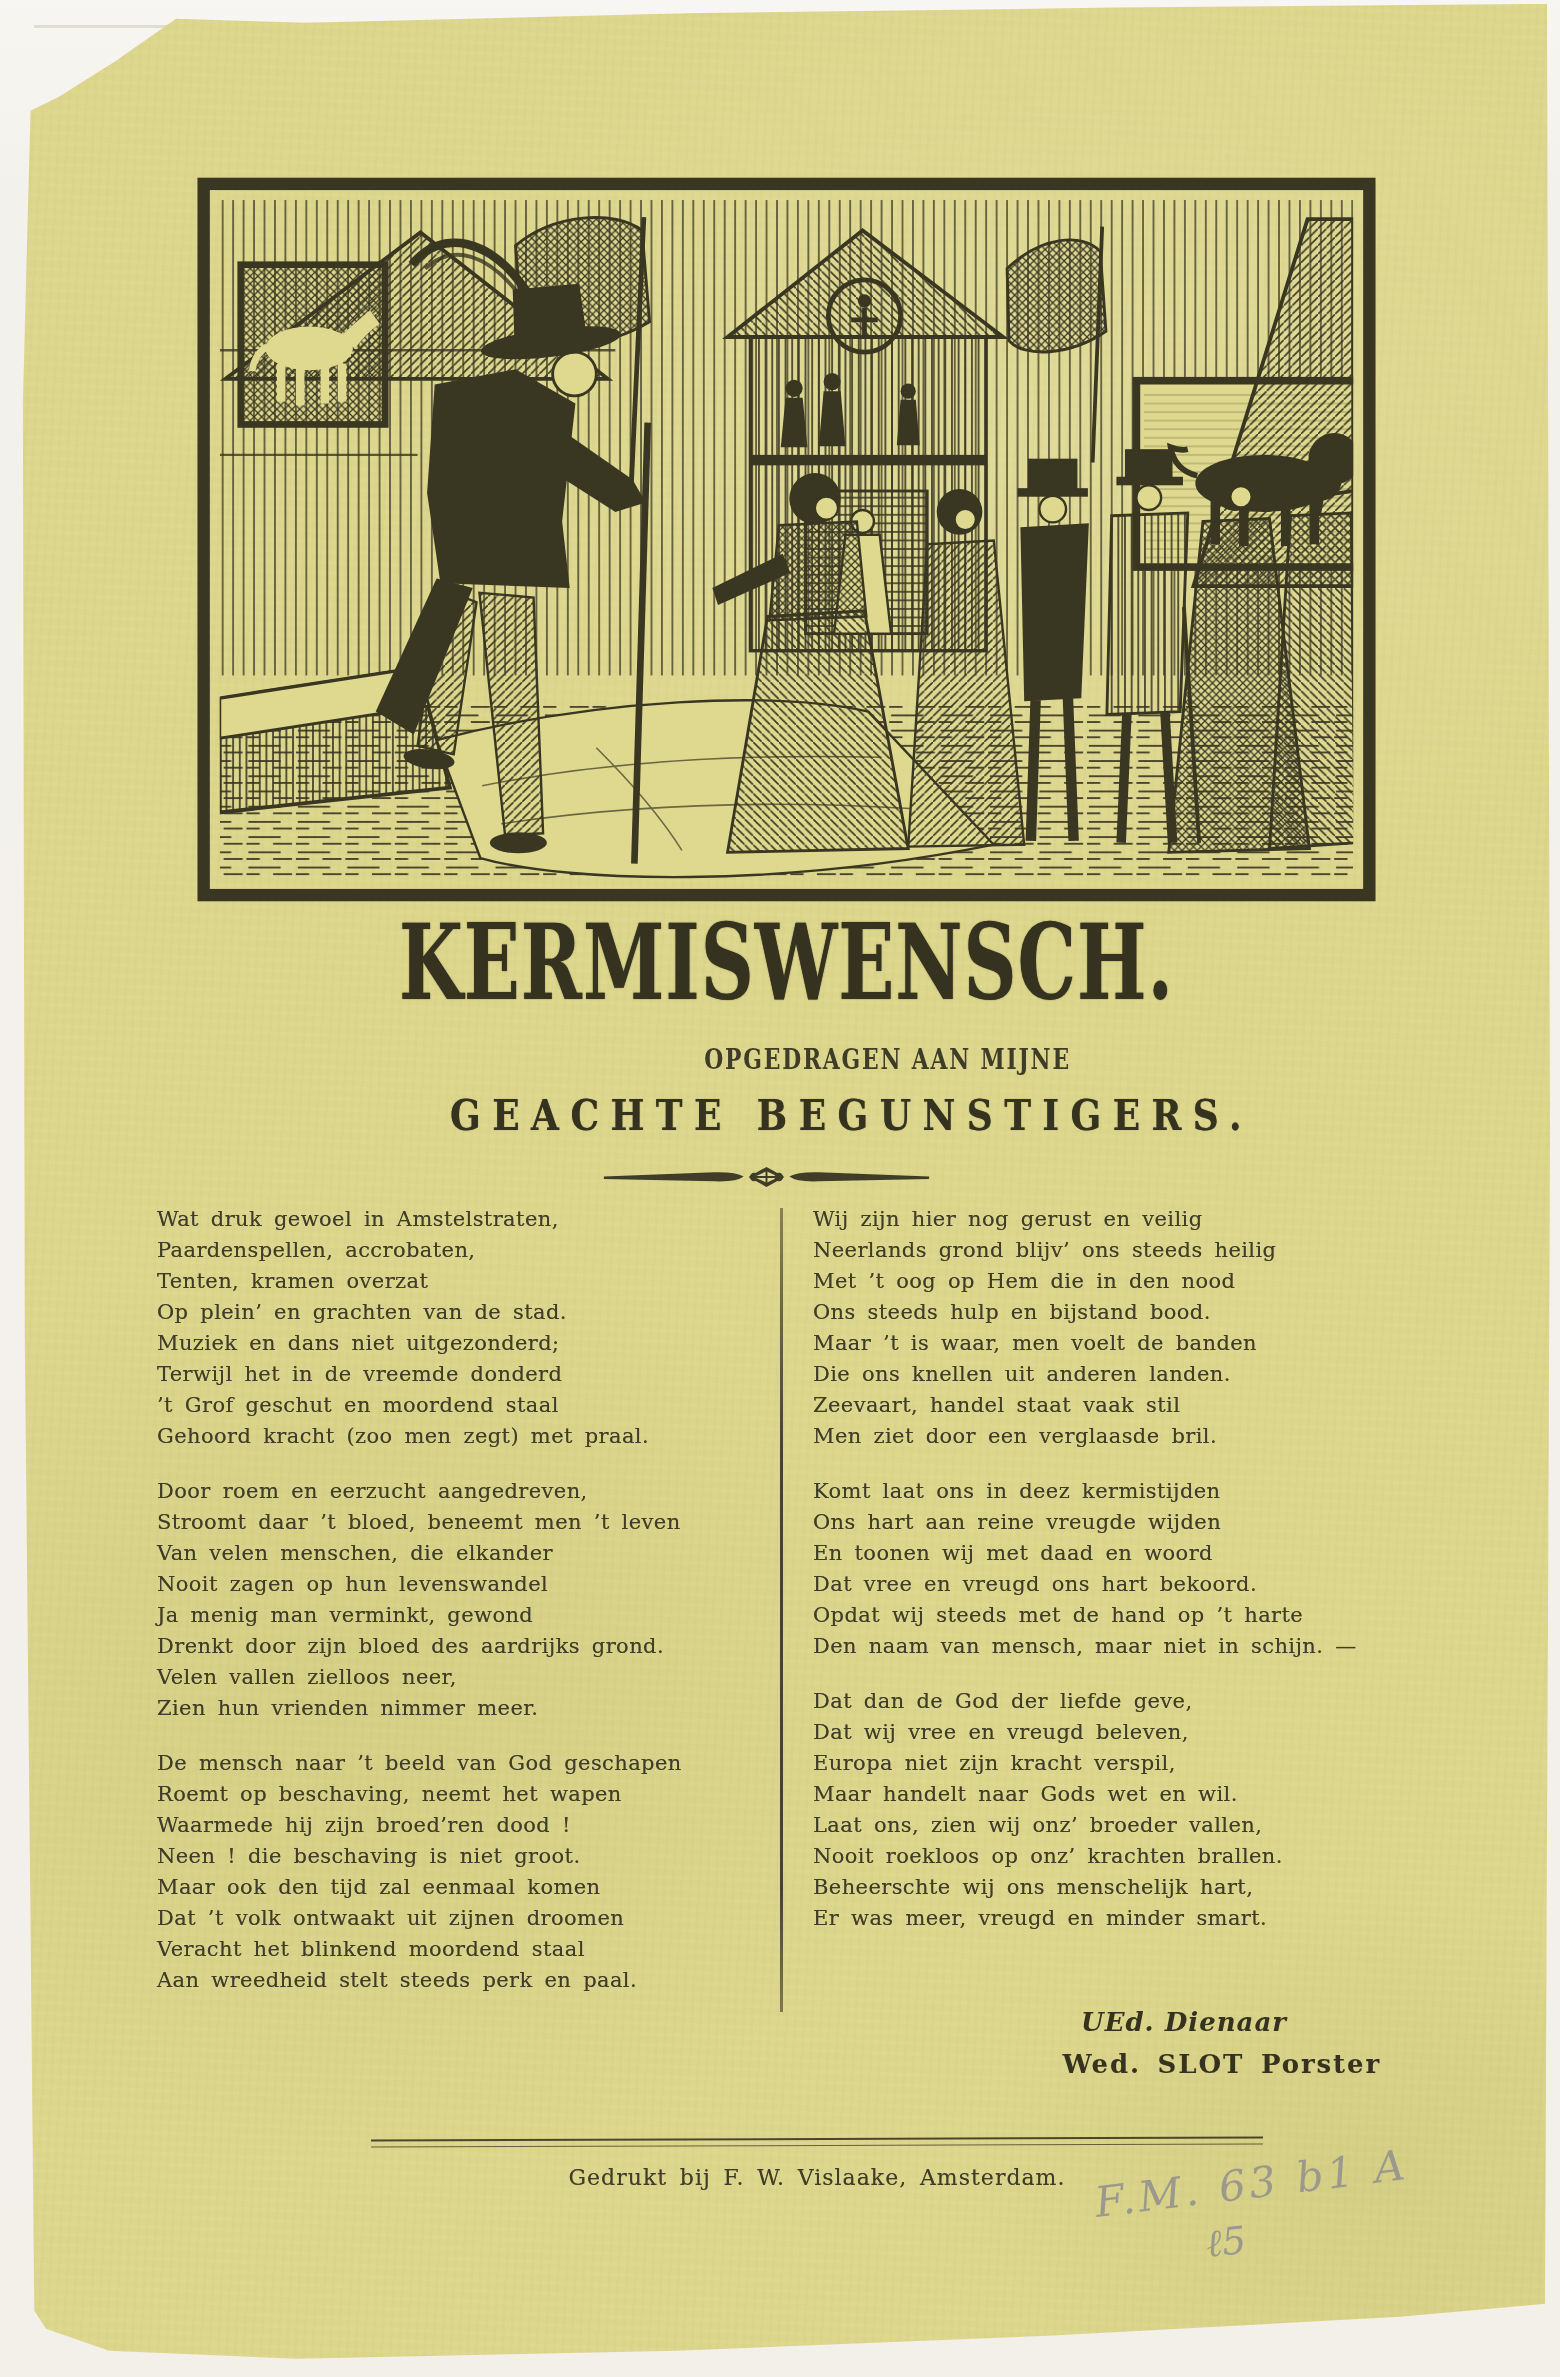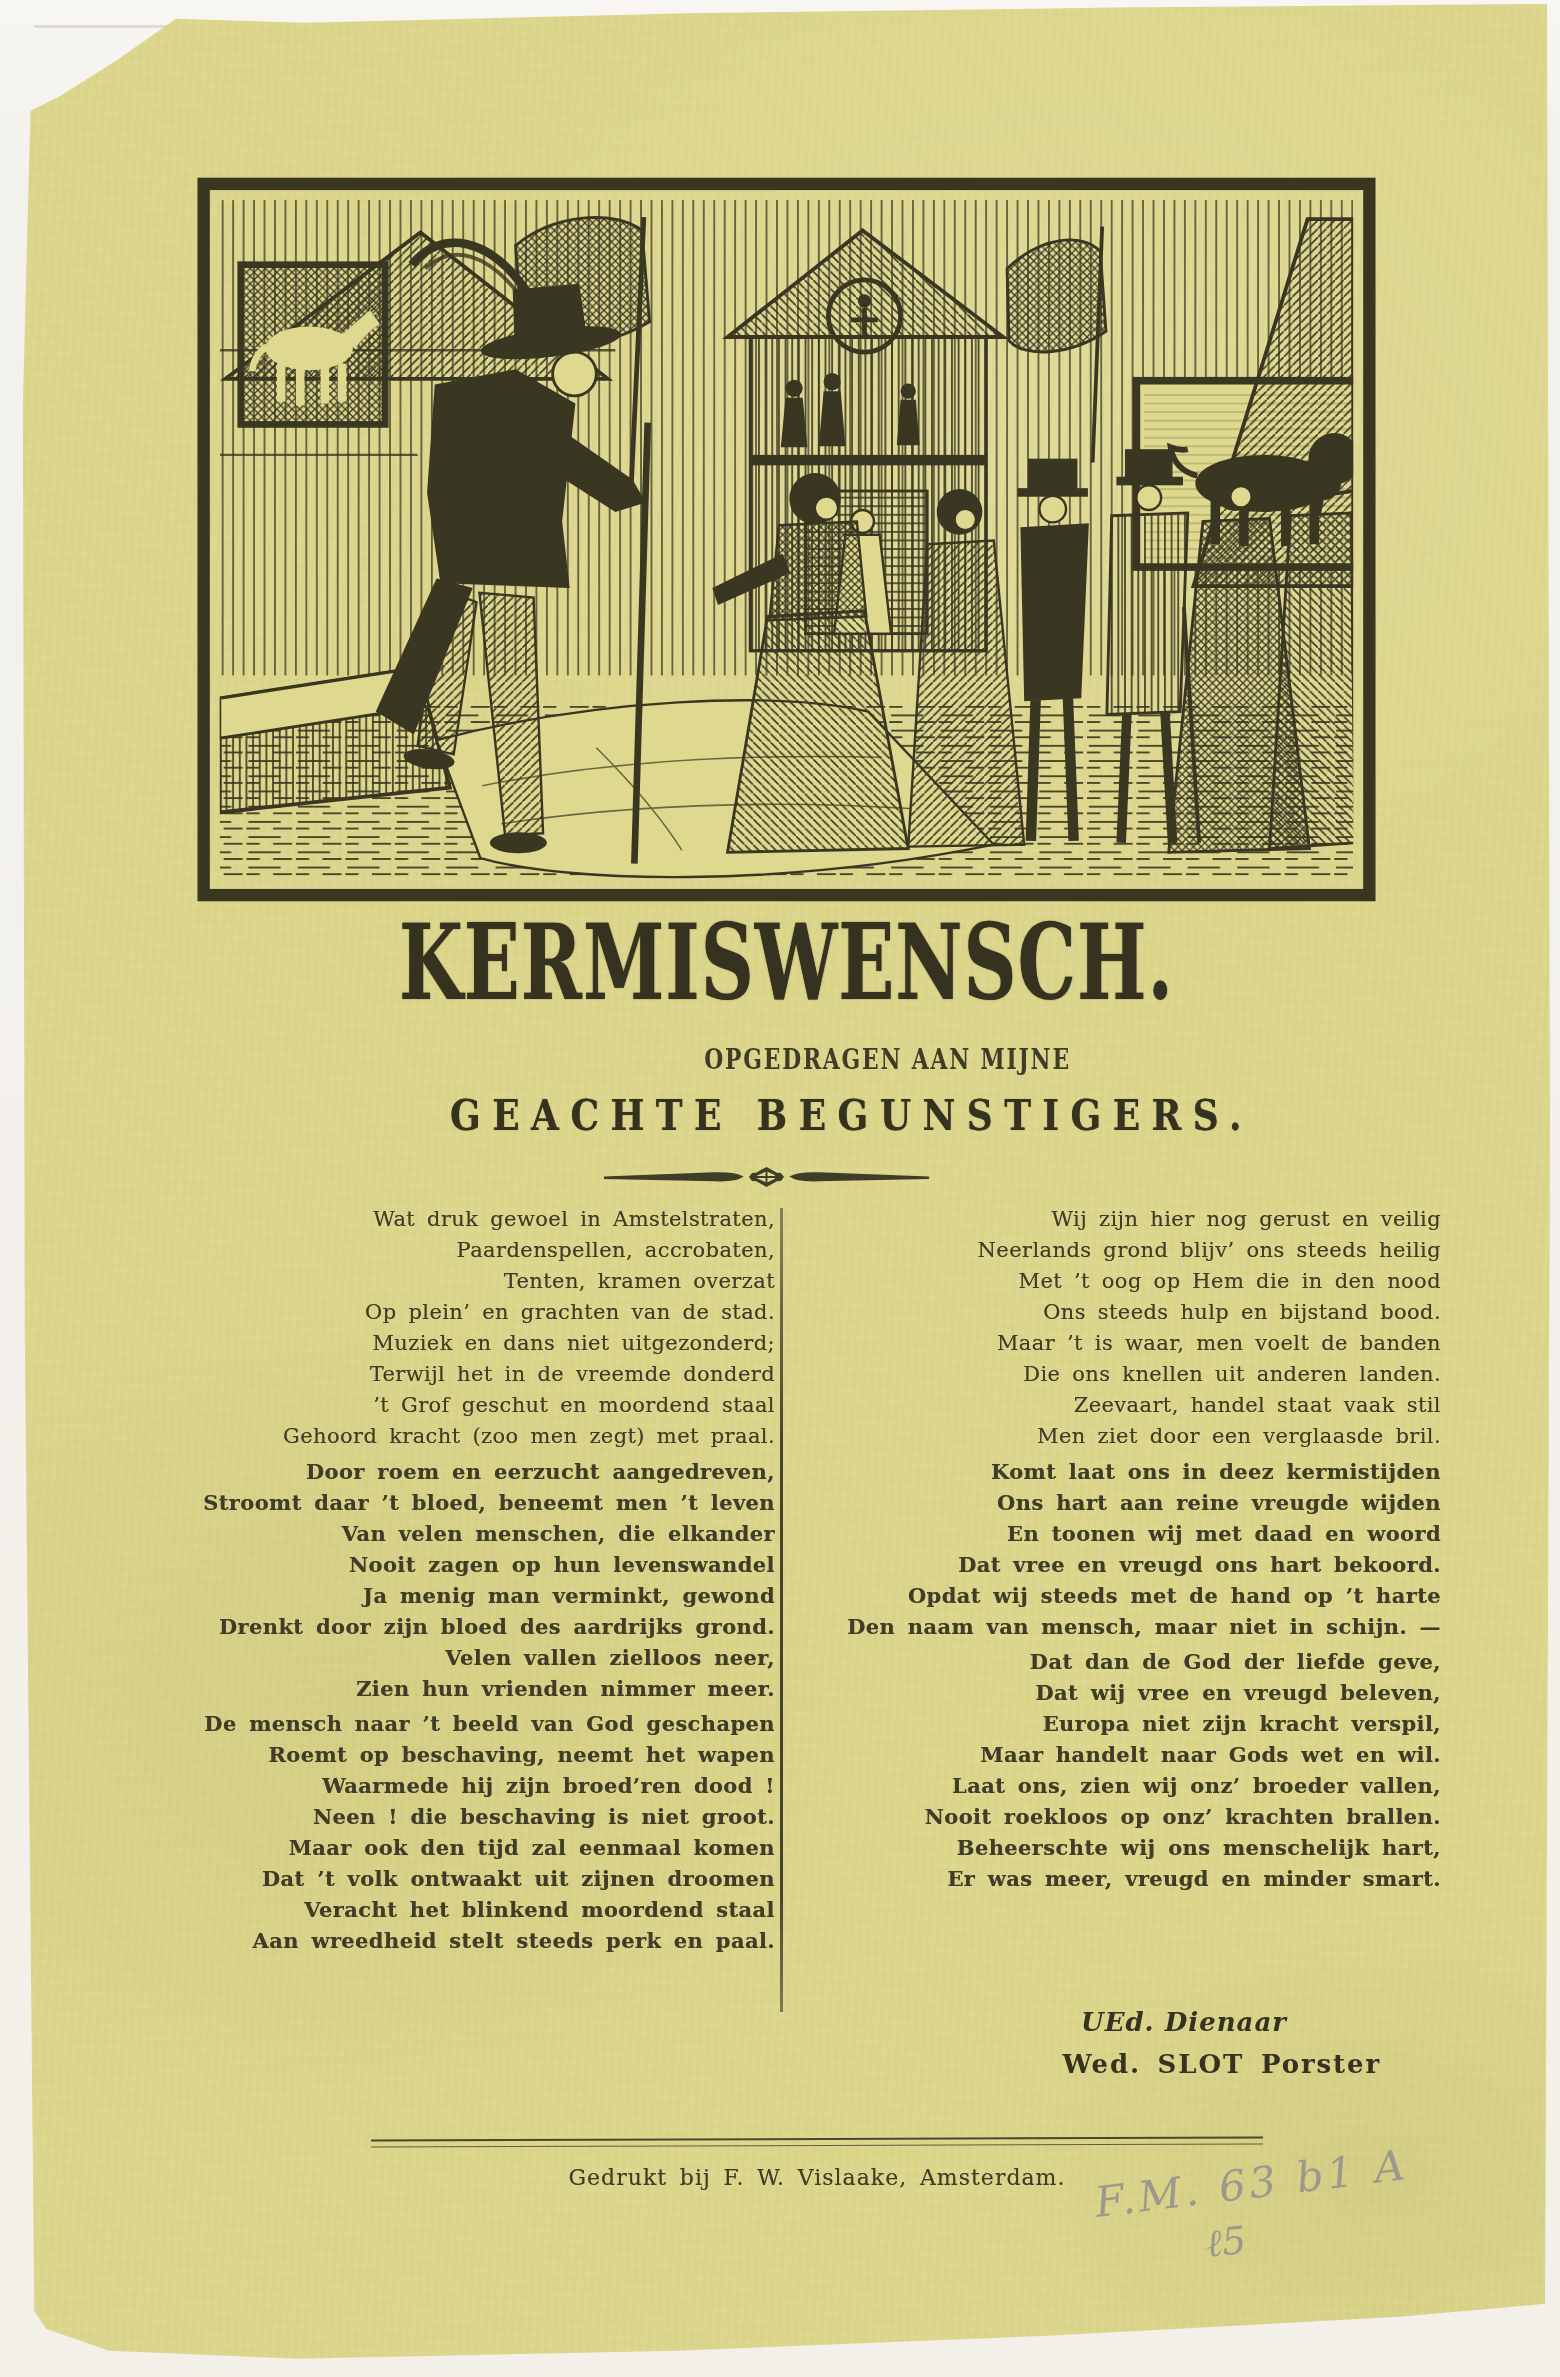--- a/index.html
+++ b/index.html
@@ -66,23 +66,22 @@
   #col-left{left:136px;width:618px;}
   #col-right{left:792px;width:628px;}
   .colrule{
     position:absolute;left:759px;top:3.8px;width:2.9px;height:804px;
     background:linear-gradient(180deg,rgba(63,60,40,.55),rgba(63,60,40,.95) 30%,rgba(63,60,40,.95) 85%,rgba(63,60,40,.6));
   }
   .line{
     font-size:21px;line-height:31px;white-space:nowrap;
     word-spacing:4.8px;letter-spacing:0.4px;
     text-shadow:0 0 0.6px rgba(63,60,40,.55);
-    text-align:right;
-  }
-  .stanza + .stanza{margin-top:4px;font-weight:bold;}
+  }
+  .stanza + .stanza{margin-top:24px;}
 
   .signature{position:absolute;right:171px;top:2003px;text-align:right;color:var(--ink-strong);}
   .sig-salutation{
     font-style:italic;font-weight:bold;font-size:26px;letter-spacing:1px;
     margin-right:94px;margin-bottom:12.4px;white-space:nowrap;
   }
   .sig-name{font-weight:bold;font-size:26px;letter-spacing:1.9px;word-spacing:5.7px;white-space:nowrap;}
 
   .footrule{
     position:absolute;left:350px;top:2134px;width:892px;height:7.6px;

